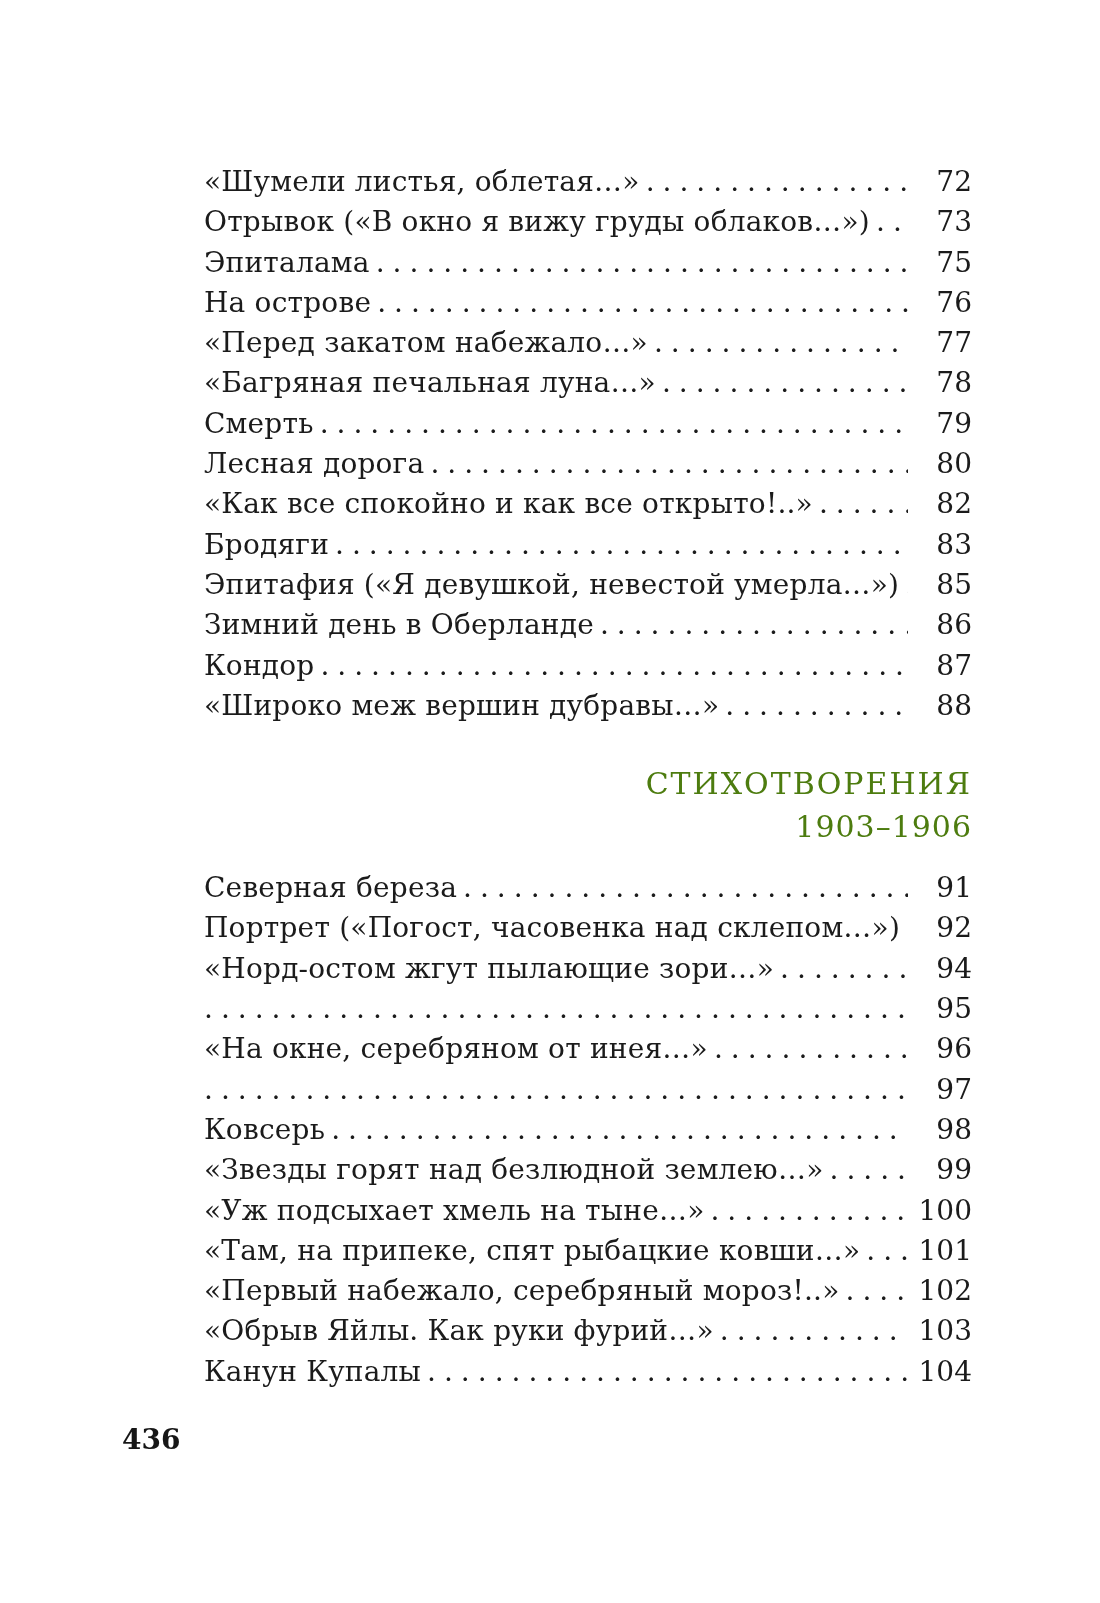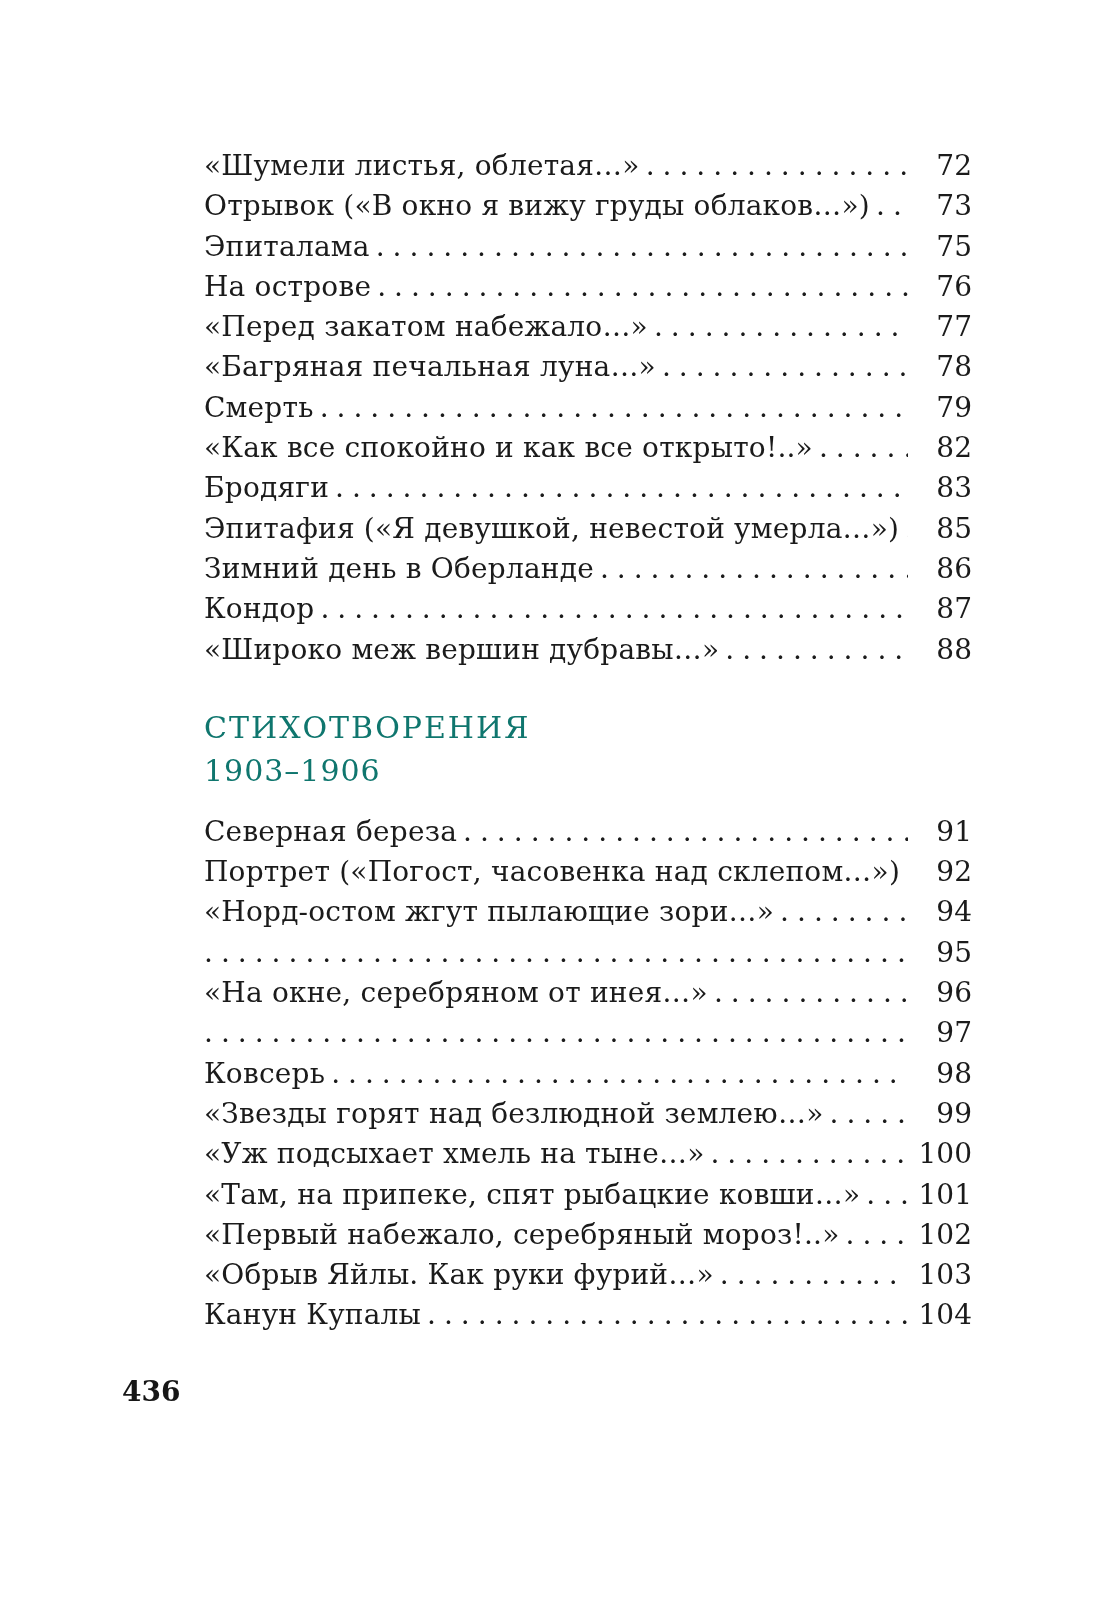--- a/index.html
+++ b/index.html
@@ -12,21 +12,21 @@
     width: 1100px;
     height: 1603px;
     background: #ffffff;
     overflow: hidden;
     font-family: "DejaVu Serif", "Liberation Serif", serif;
     color: #1b1b1b;
   }
   .toc {
     position: absolute;
     left: 204px;
-    top: 0;
+    top: 16px;
     width: 768px;
   }
   .toc-block-1 { padding-top: 146px; }
   .toc-row {
     display: flex;
     align-items: baseline;
     line-height: 40.3px;
     font-size: 28px;
     white-space: nowrap;
   }
@@ -48,32 +48,32 @@
     font-size: 28px;
     color: #1b1b1b;
   }
   .toc-page {
     flex: 0 0 auto;
     width: 64px;
     text-align: right;
   }
   .section-heading {
     margin: 36px 0 20px 0;
-    text-align: left;
+    text-align: right;
     font-size: 30px;
     font-weight: normal;
     line-height: 43px;
     letter-spacing: 2px;
-    color: #0f766e;
+    color: #4d7c0f;
   }
   .section-heading .years { letter-spacing: 1px; }
   .folio {
     position: absolute;
     left: 122px;
-    top: 1372px;
+    top: 1420px;
     line-height: 40.3px;
     font-size: 28px;
     font-weight: bold;
     color: #161616;
   }
 </style>
 </head>
 <body>
 
 <div class="page">
@@ -112,20 +112,25 @@
           <span class="toc-title">«Багряная печальная луна…»</span>
           <span class="toc-dots"></span>
           <span class="toc-page">78</span>
         </div>
         <div class="toc-row">
           <span class="toc-title">Смерть</span>
           <span class="toc-dots"></span>
           <span class="toc-page">79</span>
         </div>
         <div class="toc-row">
+          <span class="toc-title">Лесная дорога</span>
+          <span class="toc-dots"></span>
+          <span class="toc-page">80</span>
+        </div>
+        <div class="toc-row">
           <span class="toc-title">«Как все спокойно и как все открыто!..»</span>
           <span class="toc-dots"></span>
           <span class="toc-page">82</span>
         </div>
         <div class="toc-row">
           <span class="toc-title">Бродяги</span>
           <span class="toc-dots"></span>
           <span class="toc-page">83</span>
         </div>
         <div class="toc-row">

